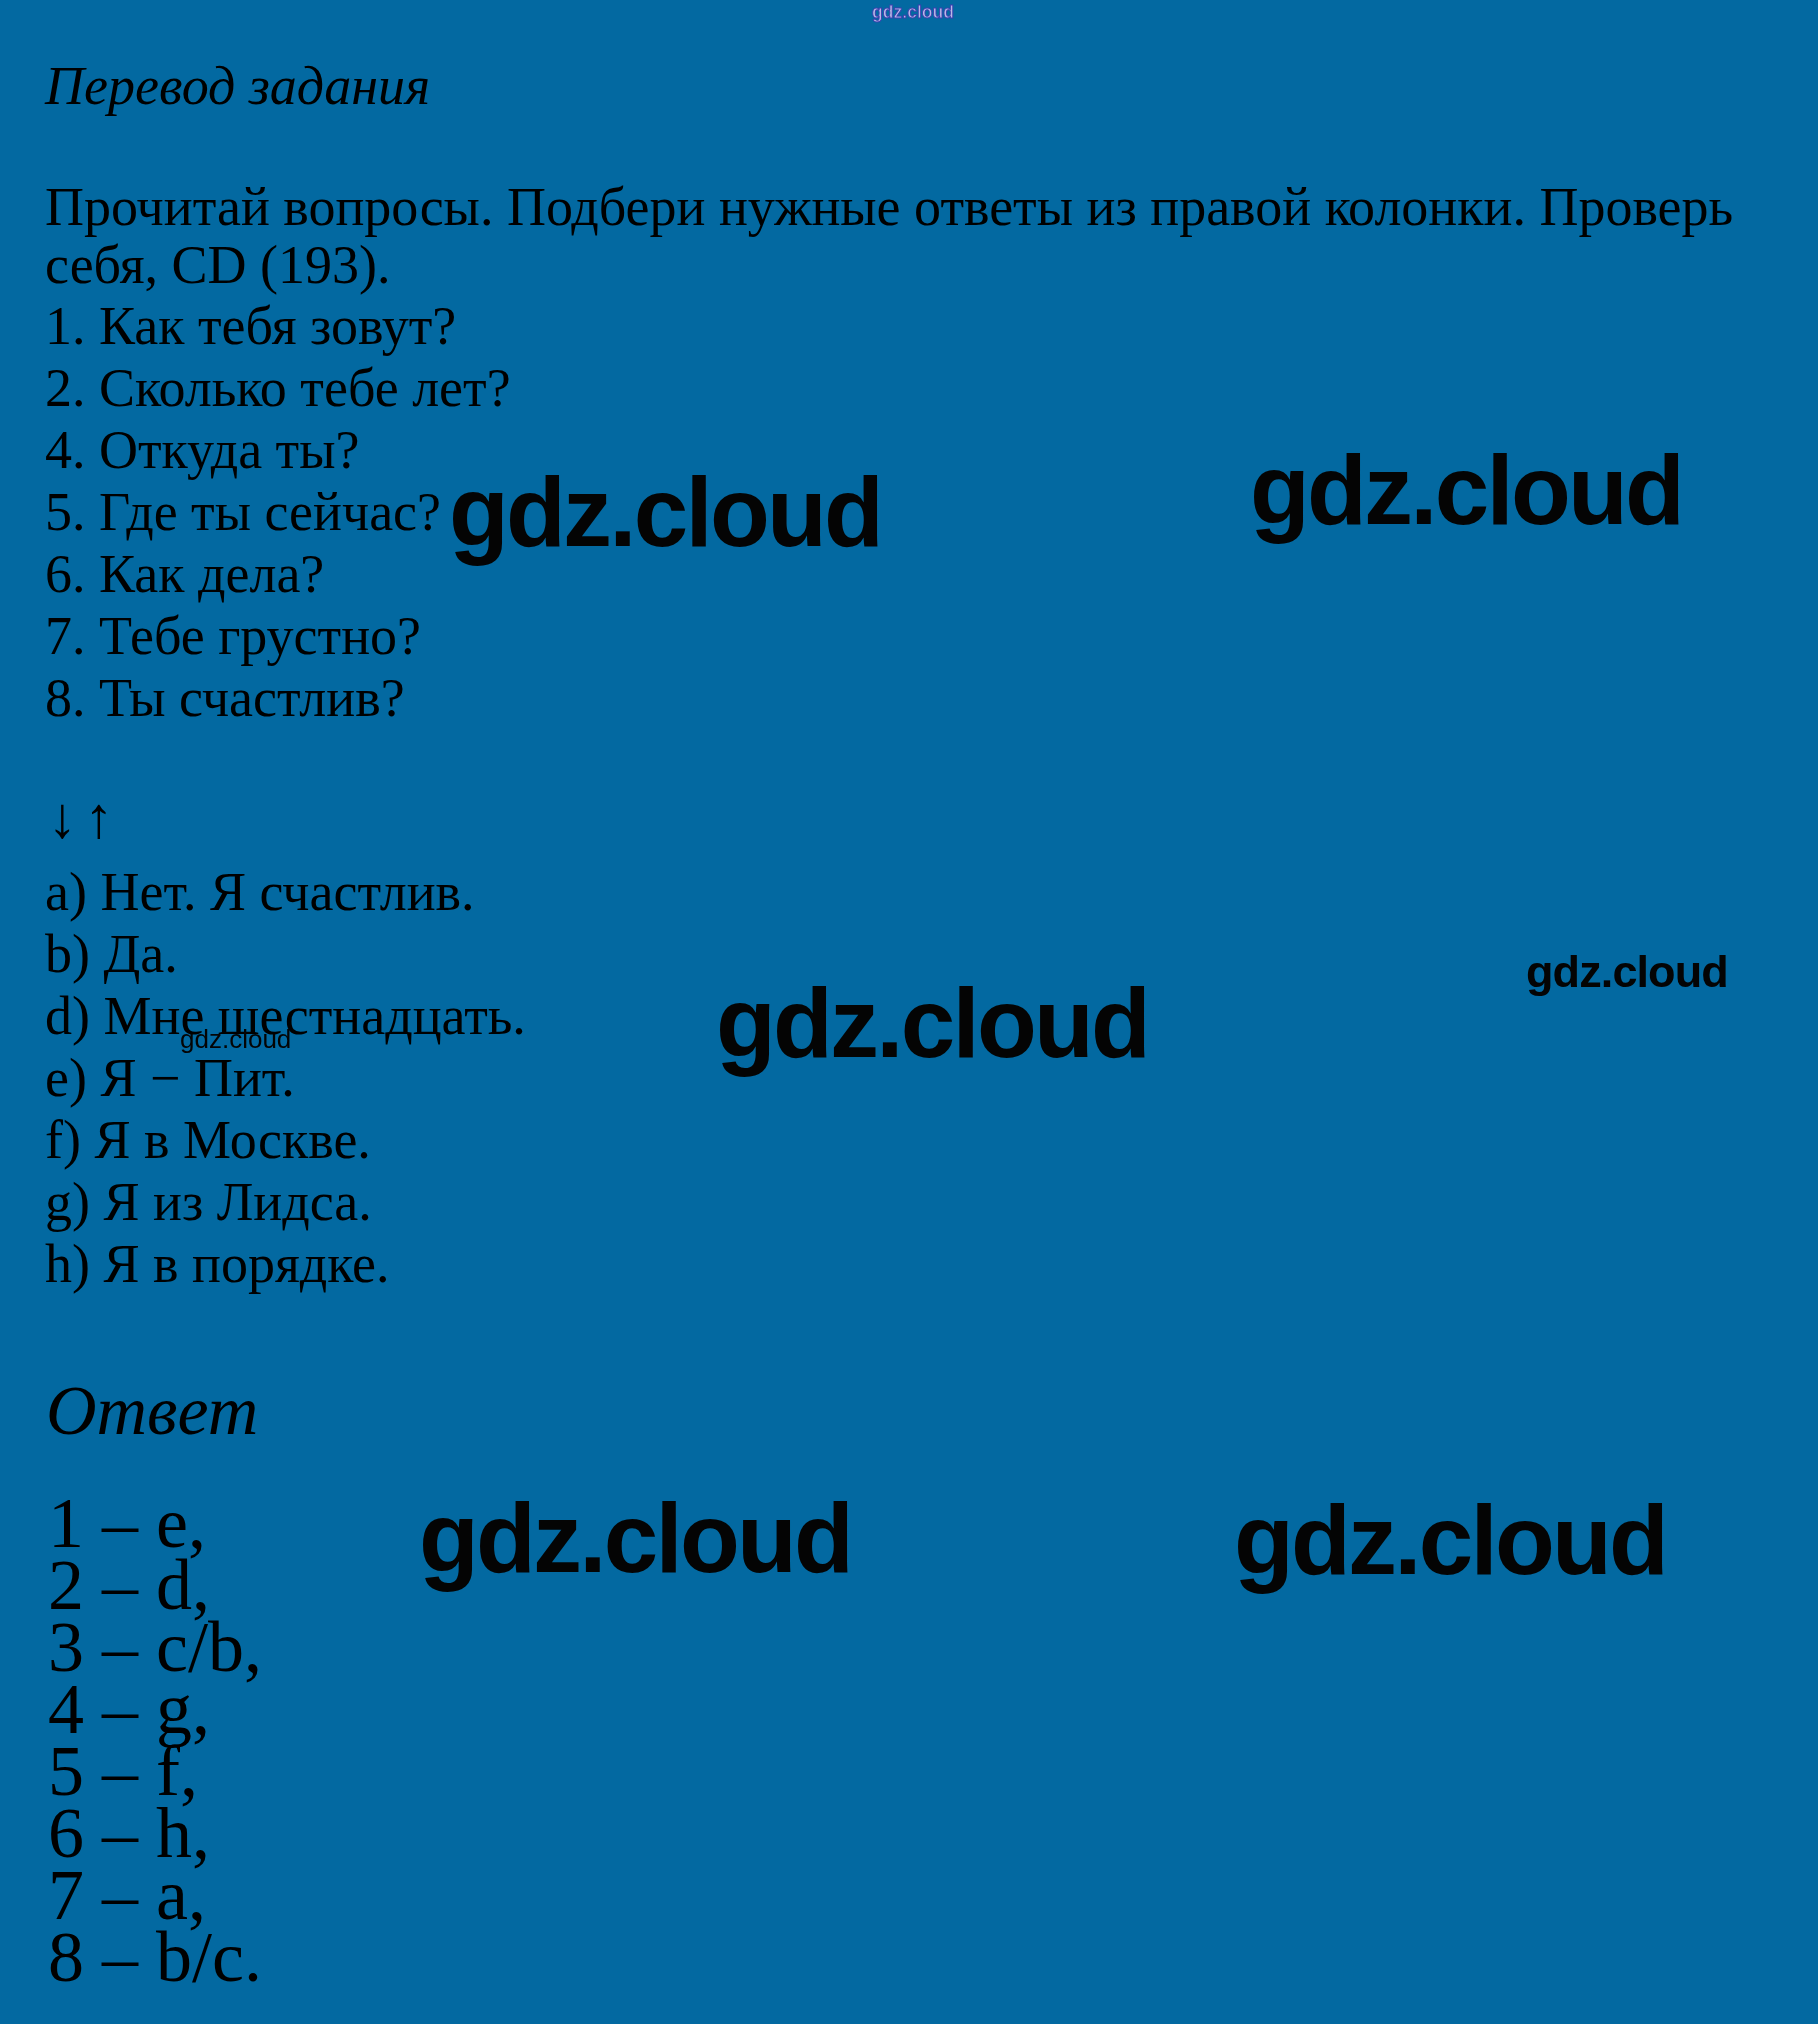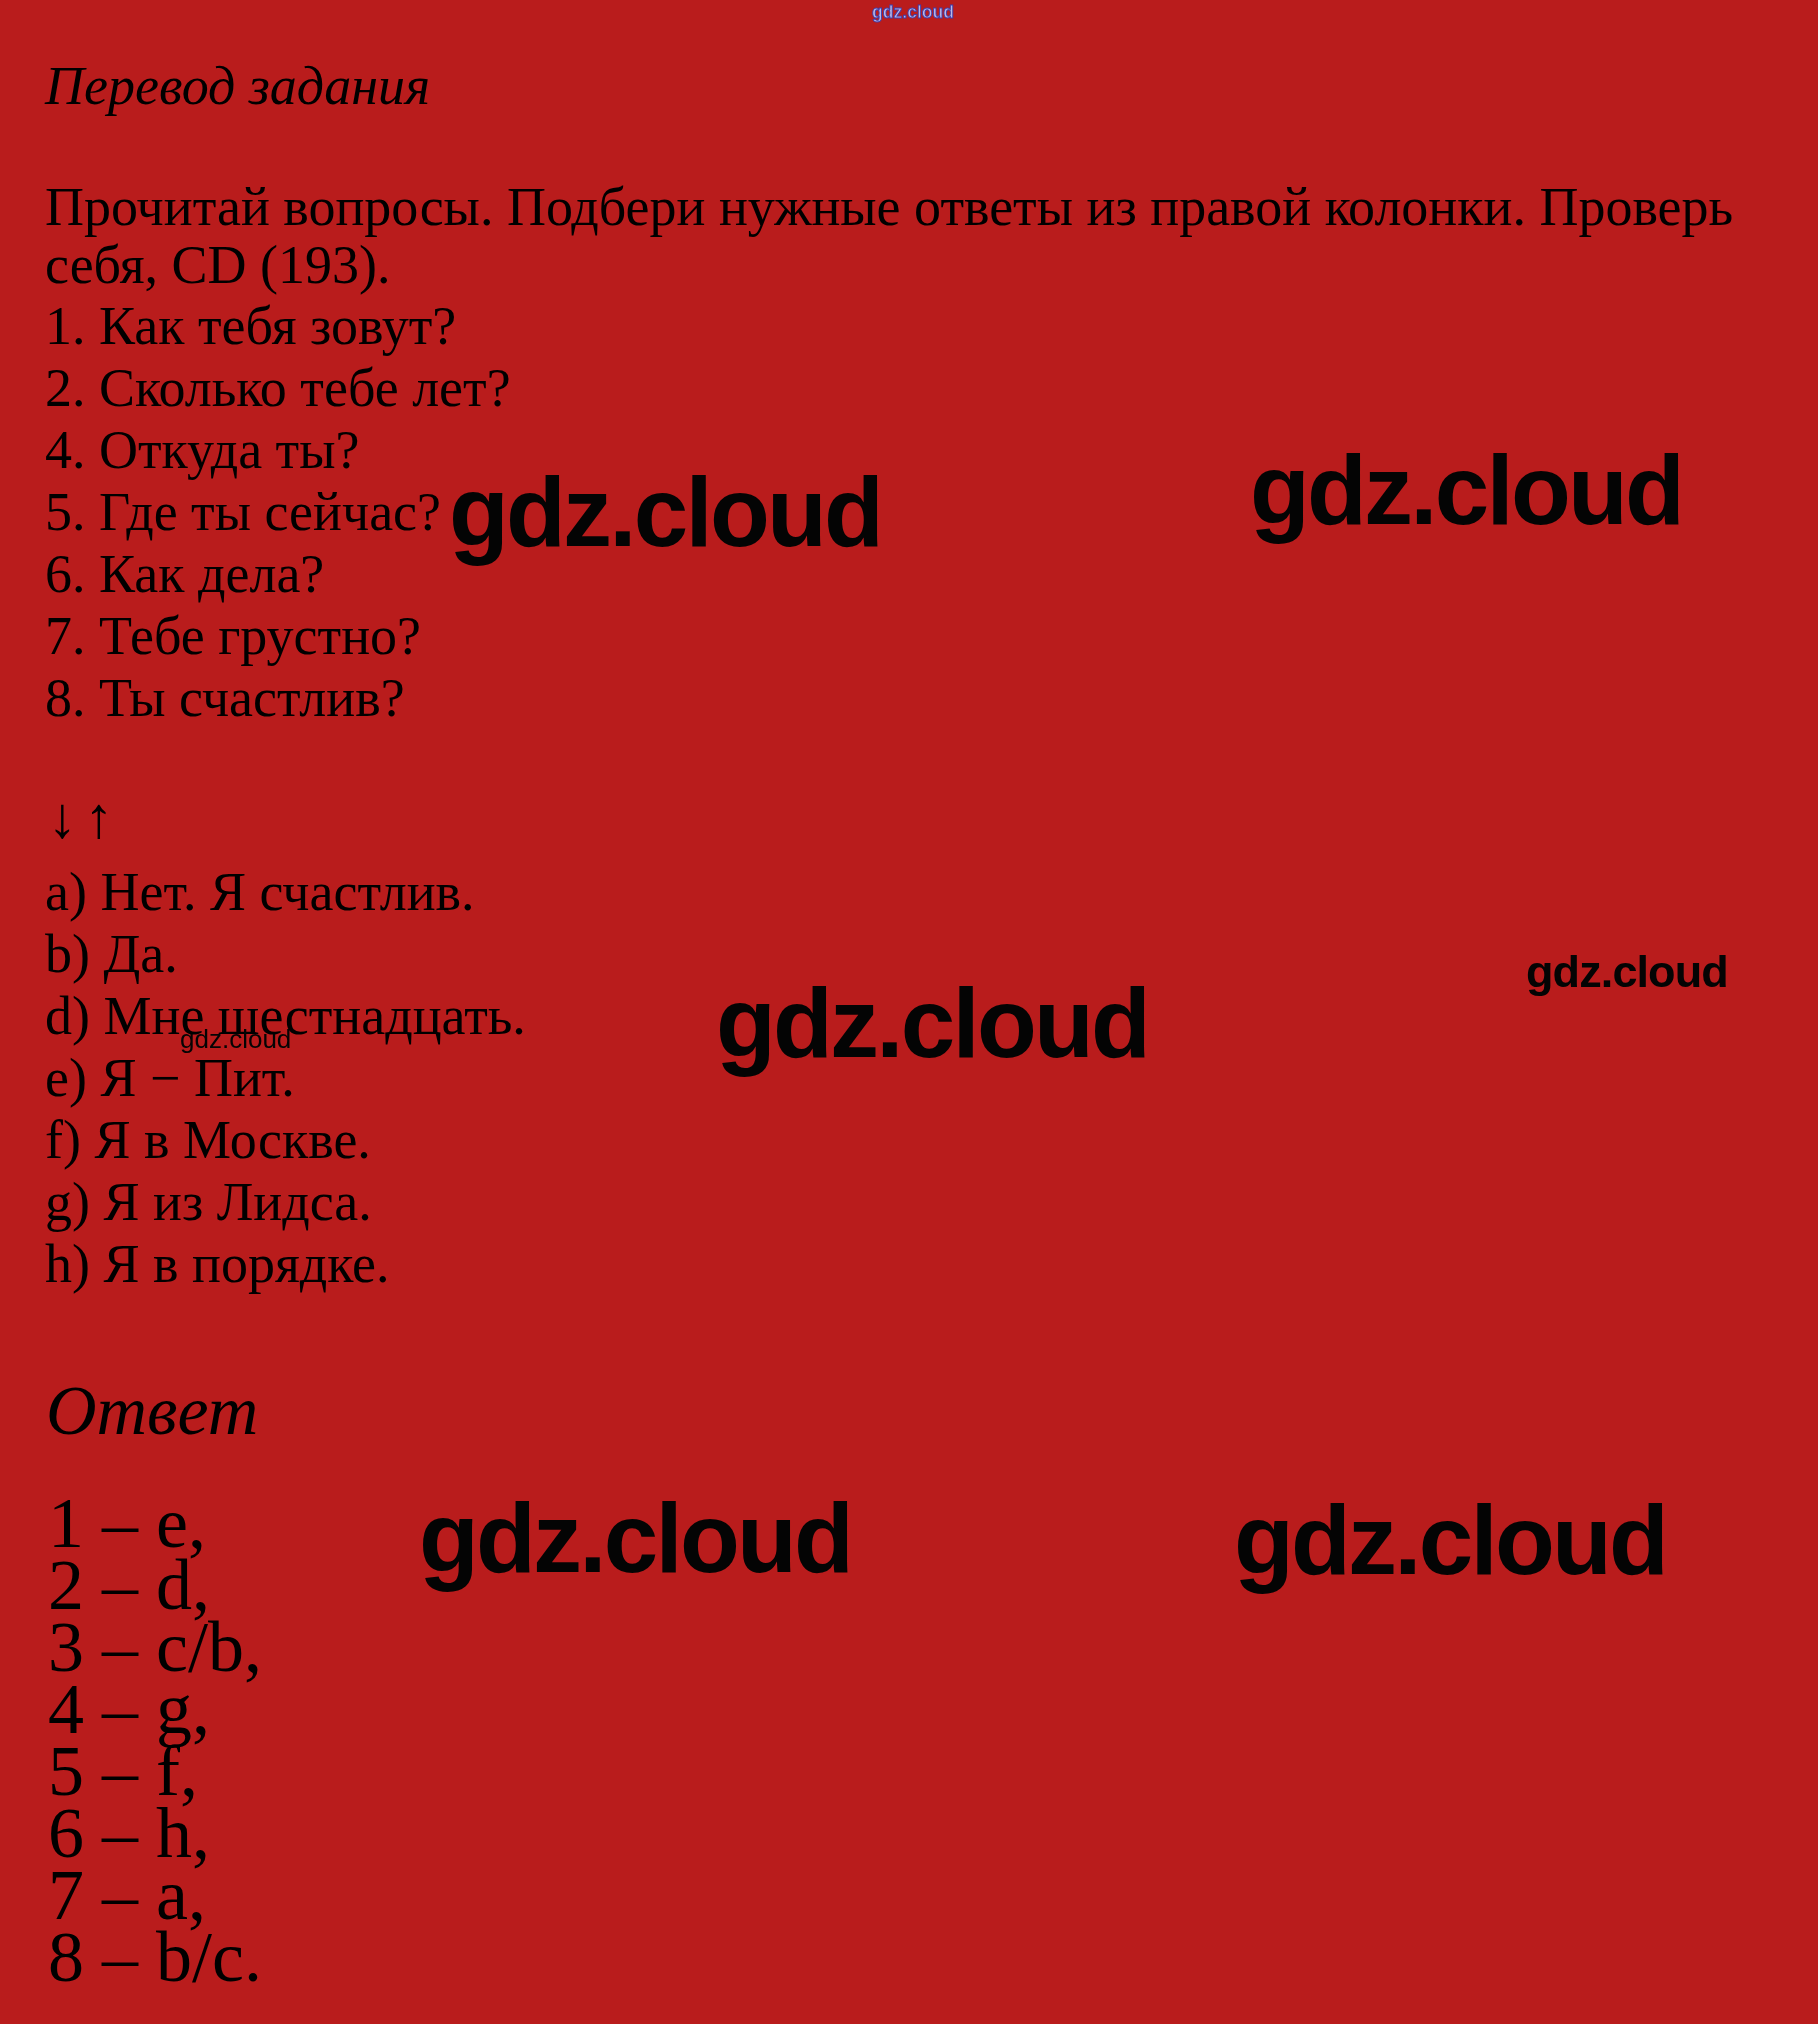--- a/index.html
+++ b/index.html
@@ -1,20 +1,20 @@
 <!DOCTYPE html>
 <html style="font-size:15px"><head>
 <meta charset="utf-8">
 <style>
   html, body { margin: 0; padding: 0; background: #ffffff; }
   .page {
     position: relative;
     width: 1819px;
     height: 2025px;
-    background: #b91c1c;
+    background: #0369a1;
     font-family: "Liberation Serif", "DejaVu Serif", serif;
     color: #000000;
     overflow: hidden;
   }
   .abs { position: absolute; white-space: nowrap; }
 
   
   .heading {
     left: 45px; top: 56px;
     font-size: 54px; font-style: italic; line-height: 61px;

